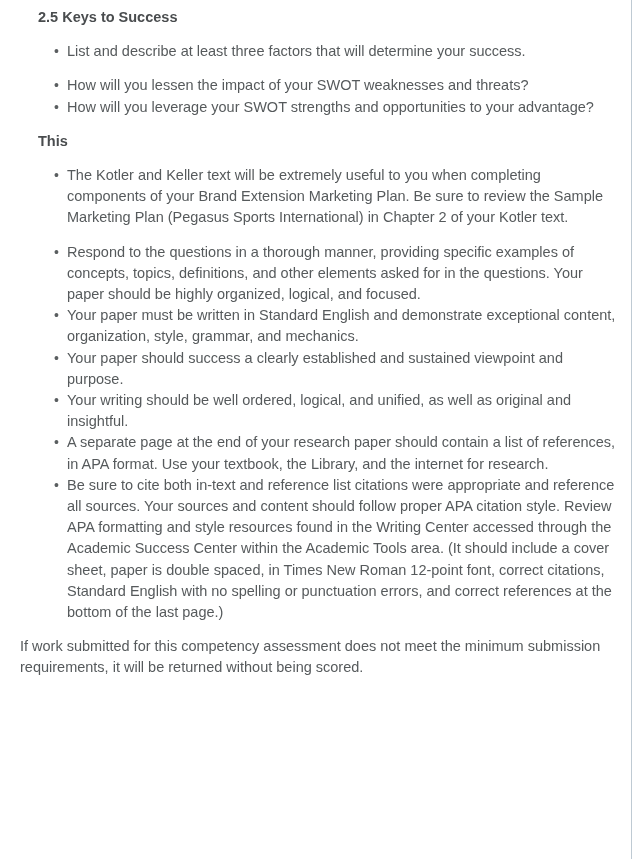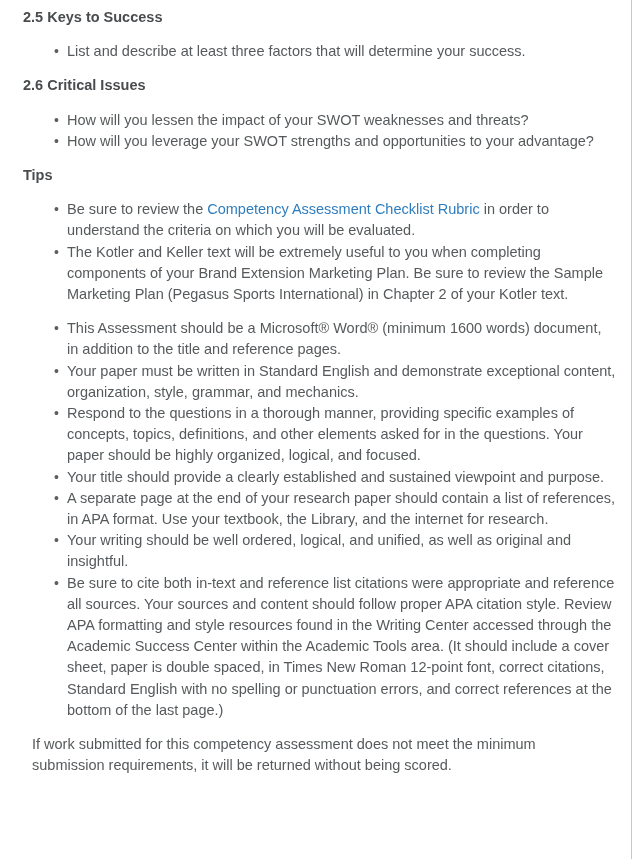--- a/index.html
+++ b/index.html
@@ -31,21 +31,21 @@
     top: 0;
     width: 1px;
     height: 859px;
     background: #bfcad3;
   }
   h2.section-heading {
     font-size: 14.5px;
     line-height: 21.2px;
     font-weight: bold;
     color: #494c4e;
-    margin: 13px 3px;
+    margin: 13px 18px;
   }
   h2.section-heading:first-child {
     margin-top: 0;
   }
   ul.bullet-list {
     list-style: none;
     margin: 13px 4px;
     padding: 0 0 0 43px;
   }
   ul.bullet-list li {
@@ -55,57 +55,54 @@
   }
   ul.bullet-list li::before {
     content: "\2022";
     position: absolute;
     left: -13px;
     top: 0;
     color: #5a5e60;
     font-size: 14px;
   }
   p.body-paragraph {
-    margin: 13px 12px;
+    margin: 13px 0;
   }
   a.link {
     color: #2e7dbf;
     text-decoration: none;
     cursor: pointer;
   }
 </style>
 </head>
 <body>
 
 <div class="page">
 
   <h2 class="section-heading">2.5 Keys to Success</h2>
   <ul class="bullet-list">
     <li>List and describe at least three factors that will determine your success.</li>
   </ul>
 
-  <h2 class="section-heading">2.6 Critical Issues</h2>
   <ul class="bullet-list">
     <li>How will you lessen the impact of your SWOT weaknesses and threats?</li>
     <li>How will you leverage your SWOT strengths and opportunities to your advantage?</li>
   </ul>
 
-  <h2 class="section-heading">Tips</h2>
+  <h2 class="section-heading">This</h2>
   <ul class="bullet-list">
-    <li><span>Be sure to review the </span><a class="link">Competency Assessment Checklist Rubric</a><span> in order to understand the criteria on which you will be evaluated.</span></li>
     <li>The Kotler and Keller text will be extremely useful to you when completing components of your Brand Extension Marketing Plan. Be sure to review the Sample Marketing Plan (Pegasus Sports International) in Chapter 2 of your Kotler text.</li>
   </ul>
 
   <ul class="bullet-list">
-    <li>This Assessment should be a Microsoft® Word® (minimum 1600 words) document, in addition to the title and reference pages.</li>
+    <li>Respond to the questions in a thorough manner, providing specific examples of concepts, topics, definitions, and other elements asked for in the questions. Your paper should be highly organized, logical, and focused.</li>
     <li>Your paper must be written in Standard English and demonstrate exceptional content, organization, style, grammar, and mechanics.</li>
-    <li>Respond to the questions in a thorough manner, providing specific examples of concepts, topics, definitions, and other elements asked for in the questions. Your paper should be highly organized, logical, and focused.</li>
-    <li>Your title should provide a clearly established and sustained viewpoint and purpose.</li>
+    <li>Your paper should success a clearly established and sustained viewpoint and purpose.</li>
+    <li>Your writing should be well ordered, logical, and unified, as well as original and insightful.</li>
     <li>A separate page at the end of your research paper should contain a list of references, in APA format. Use your textbook, the Library, and the internet for research.</li>
-    <li>Your writing should be well ordered, logical, and unified, as well as original and insightful.</li>
     <li>Be sure to cite both in-text and reference list citations were appropriate and reference all sources.  Your sources and content should follow proper APA citation style. Review APA formatting and style resources found in the Writing Center accessed through the Academic Success Center within the Academic Tools area. (It should include a cover sheet, paper is double spaced, in Times New Roman 12-point font, correct citations, Standard English with no spelling or punctuation errors, and correct references at the bottom of the last page.)</li>
   </ul>
 
   <p class="body-paragraph">If work submitted for this competency assessment does not meet the minimum submission requirements, it will be returned without being scored.</p>
 
 </div>
 
 <div class="right-border"></div>
 
 </body></html>

